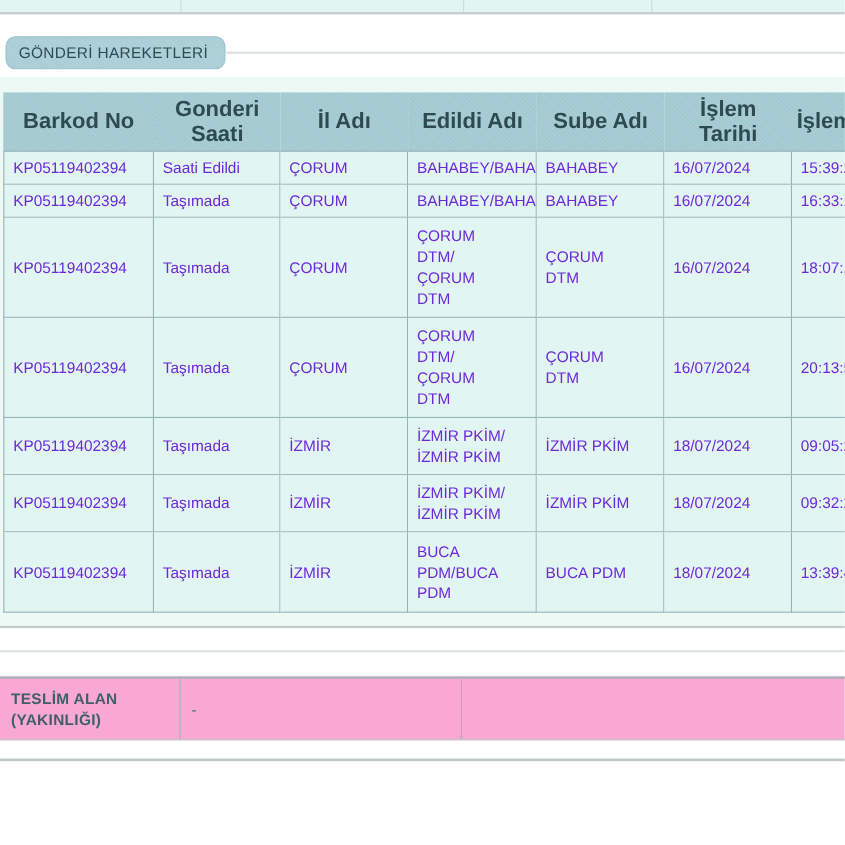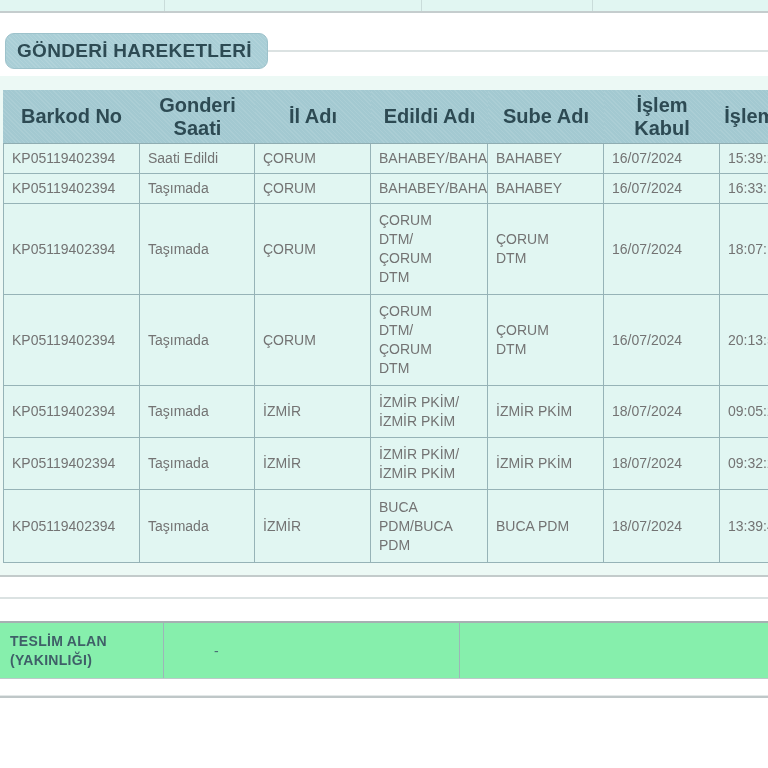--- a/index.html
+++ b/index.html
@@ -17,21 +17,21 @@
   .seg.s1{width:164px;}
   .seg.s2{width:256px;}
   .seg.s3{width:170px;}
   .seg.s4{flex:1;border-right:none;}
 
   
   .section-head{display:flex;align-items:center;margin-top:20px;}
   .tab{
     background:#a9ced6;
     background-image:repeating-linear-gradient(45deg,rgba(255,255,255,.10) 0 1px,transparent 1px 3px);
-    color:#2d4a53;font-weight:bold;font-size:19px;letter-spacing:.3px;
+    color:#2d4a53;font-weight:normal;font-size:14px;letter-spacing:.3px;
     padding:6px 15px 6px 11px;margin-left:5px;border-radius:9px;
     border:1px solid #9dc2cb;white-space:nowrap;
   }
   .rule{flex:1;height:2px;background:#dbe2e2;}
 
   
   .tbl-wrap{
     margin-top:7px;background:#ecf9f5;
     padding:14px 0 12px 3px;border-bottom:2px solid #c3cbcb;
   }
@@ -44,39 +44,39 @@
   col.c-tarih{width:116px;}
   col.c-saat{width:113px;}
   table.mv th{
     background:#a3c9d1;
     background-image:repeating-linear-gradient(45deg,rgba(255,255,255,.09) 0 1px,transparent 1px 3px);
     color:#2d4a53;font-size:20px;font-weight:bold;text-align:center;
     vertical-align:middle;height:49px;padding:2px 4px;
     border-bottom:1px solid #8fadb2;overflow:hidden;
   }
   table.mv td{
-    background:#e1f6f2;color:#737373;font-size:14px;
+    background:#e1f6f2;color:#6d28d9;font-size:14px;
     vertical-align:middle;padding:3px 8px;overflow:hidden;
     border-right:1px solid #96b3b7;border-bottom:1px solid #96b3b7;
     line-height:19px;
   }
   table.mv td:first-child{border-left:1px solid #96b3b7;}
   td.merkez,td.sube{white-space:pre-line;}
   tbody tr:nth-child(1){height:30px;}
   tbody tr:nth-child(2){height:30px;}
   tbody tr:nth-child(3){height:91px;}
   tbody tr:nth-child(4){height:91px;}
   tbody tr:nth-child(5){height:52px;}
   tbody tr:nth-child(6){height:52px;}
   tbody tr:nth-child(7){height:73px;}
 
   
   .delivery-table{
     display:flex;margin-top:22px;min-height:55px;
-    background:#86efac;border-top:2px solid #a6b0b2;border-bottom:1px solid #bcc9c9;gap:40px;
+    background:#f9a8d4;border-top:2px solid #a6b0b2;border-bottom:1px solid #bcc9c9;
   }
   .d-cell{
     display:flex;align-items:center;padding:6px 10px;
     border-right:1px solid #9db5b8;overflow:hidden;font-size:14px;
   }
   .d-cell:last-child{border-right:none;}
   .d-label{font-weight:bold;color:#3f5f68;letter-spacing:.3px;line-height:19px;}
   .d-value{color:#4a6d75;}
   .d1{width:143px;}
   .d2{width:235px;}
@@ -113,21 +113,21 @@
           <col class="c-tarih">
           <col class="c-saat">
       </colgroup>
       <thead>
         <tr>
           <th>Barkod No</th>
           <th>Gonderi Saati</th>
           <th>İl Adı</th>
           <th>Edildi Adı</th>
           <th>Sube Adı</th>
-          <th>İşlem Kabul</th>
+          <th>İşlem Tarihi</th>
           <th>İşlem Saati</th>
         </tr>
       </thead>
       <tbody>
         <tr>
           <td>KP05119402394</td>
           <td>Saati Edildi</td>
           <td>ÇORUM</td>
           <td class="merkez">BAHABEY/BAHABEY</td>
           <td class="sube">BAHABEY</td>

